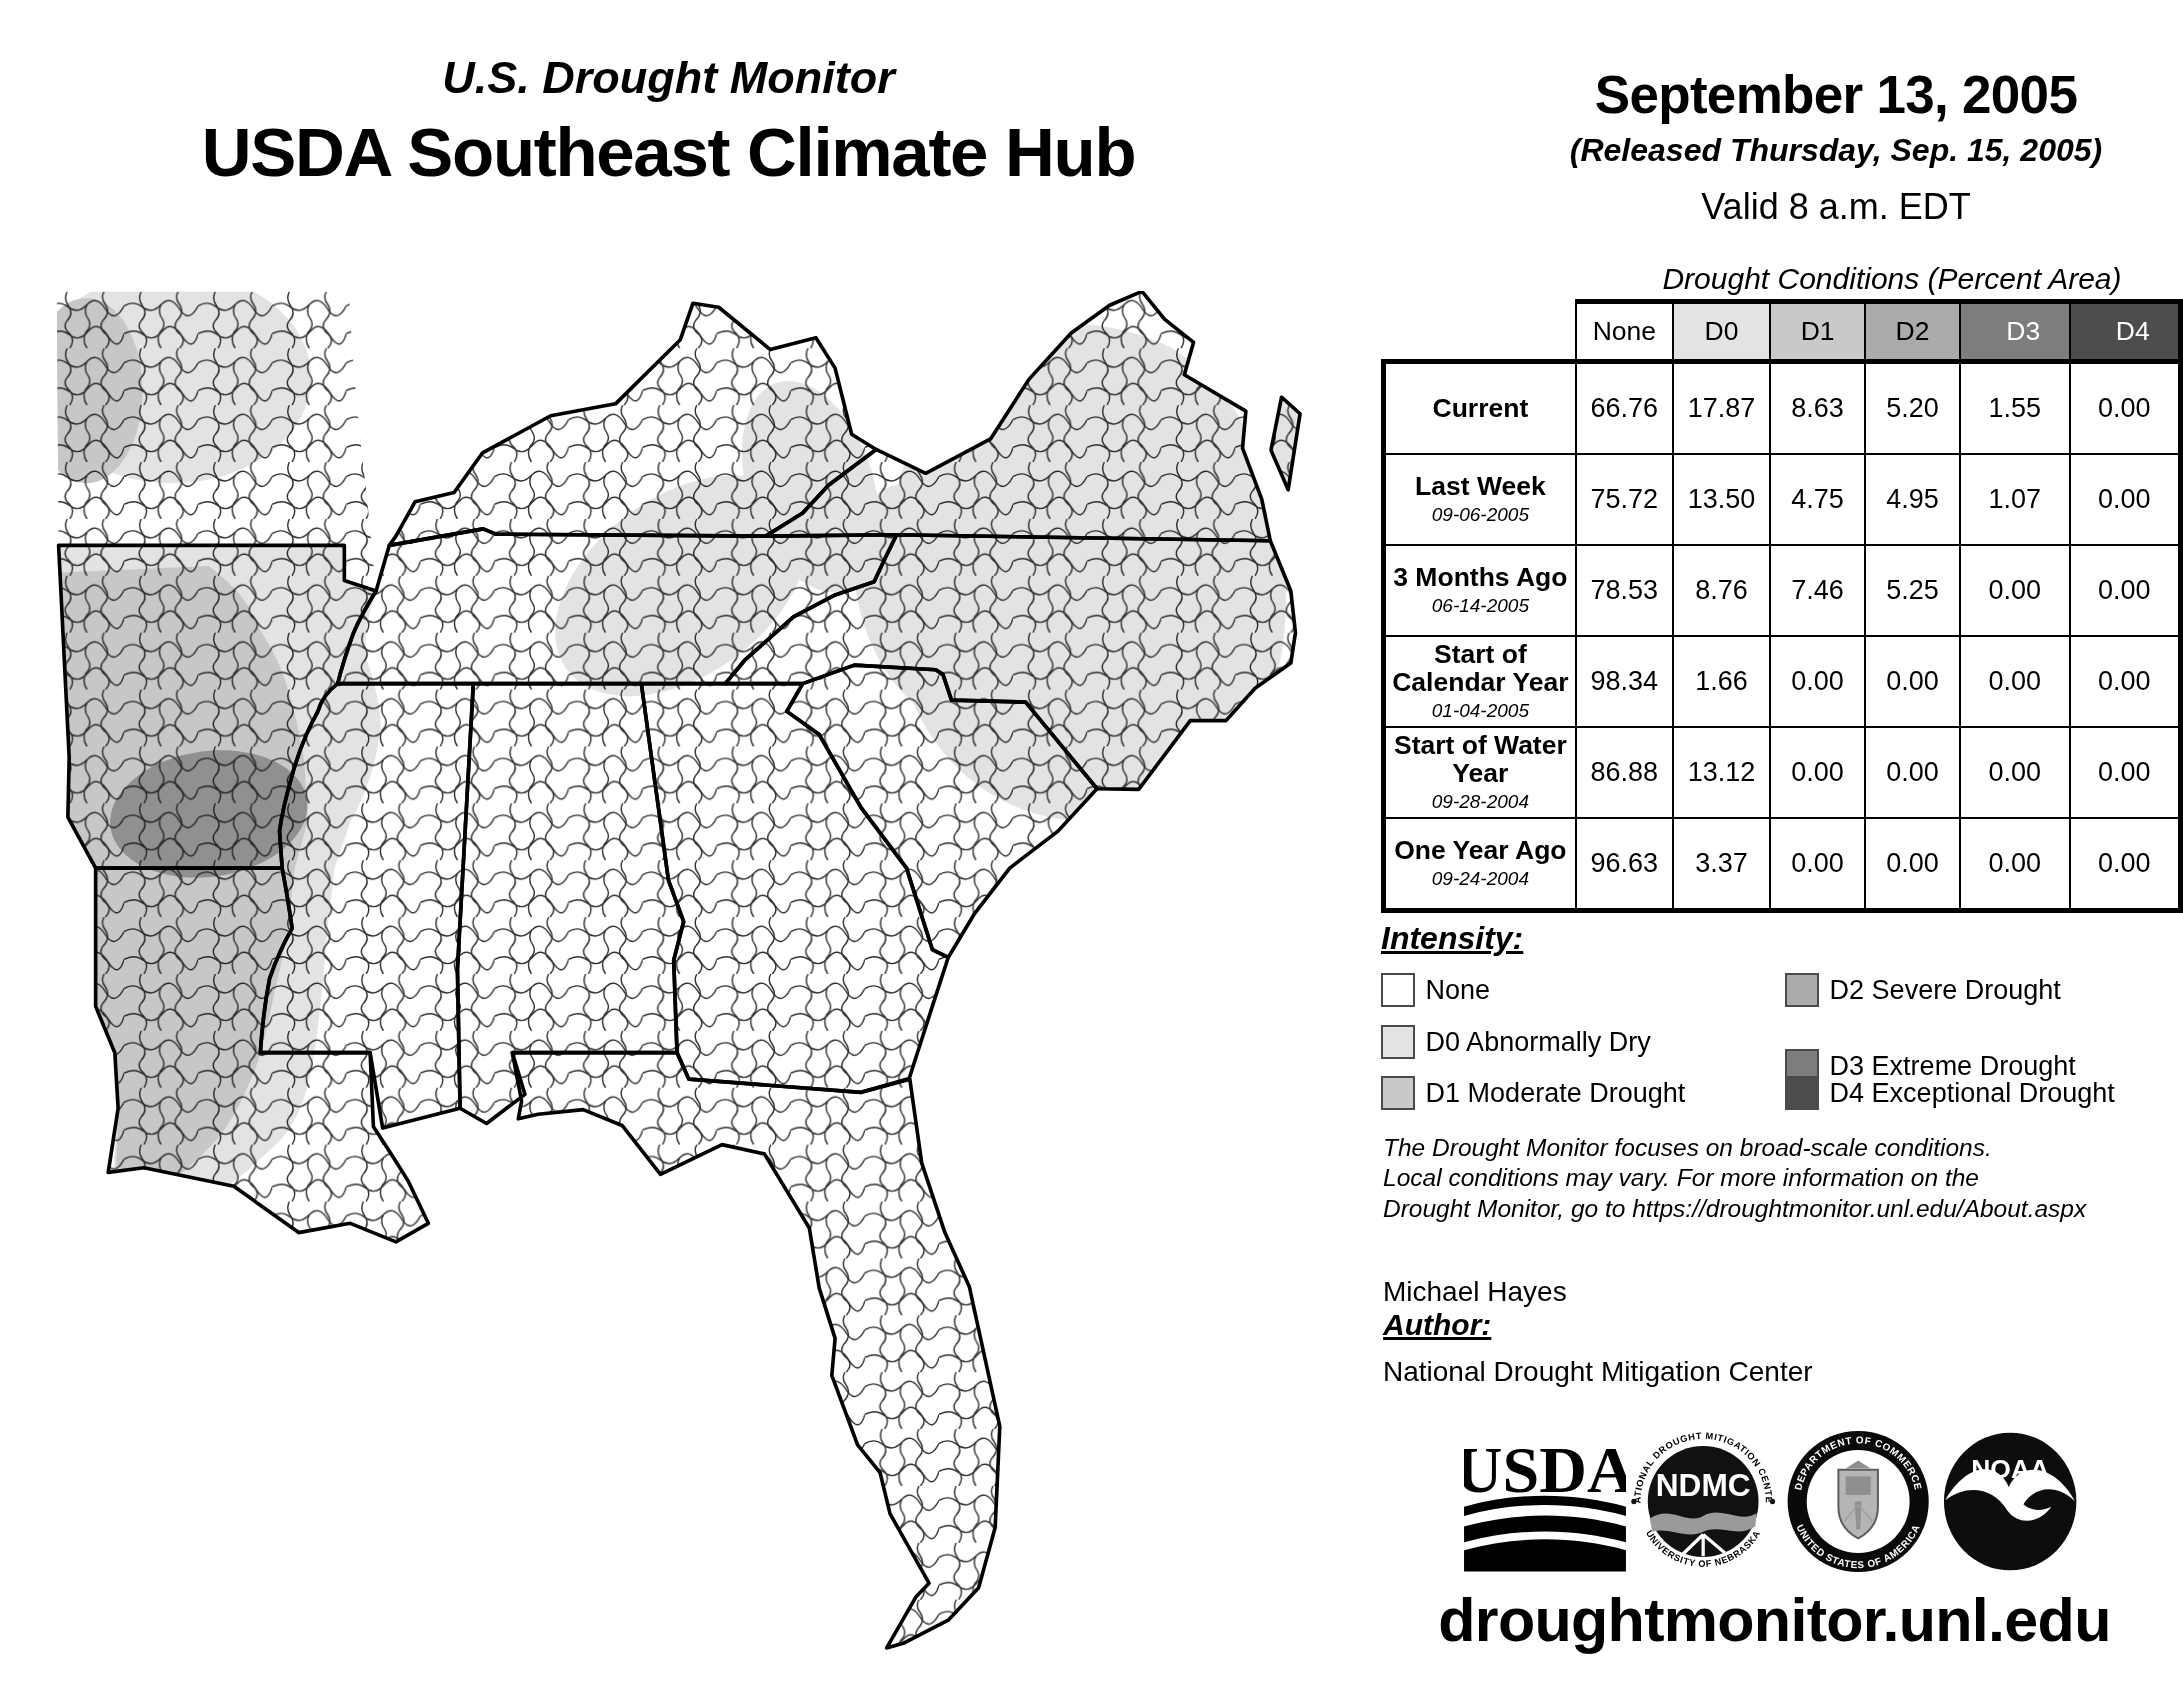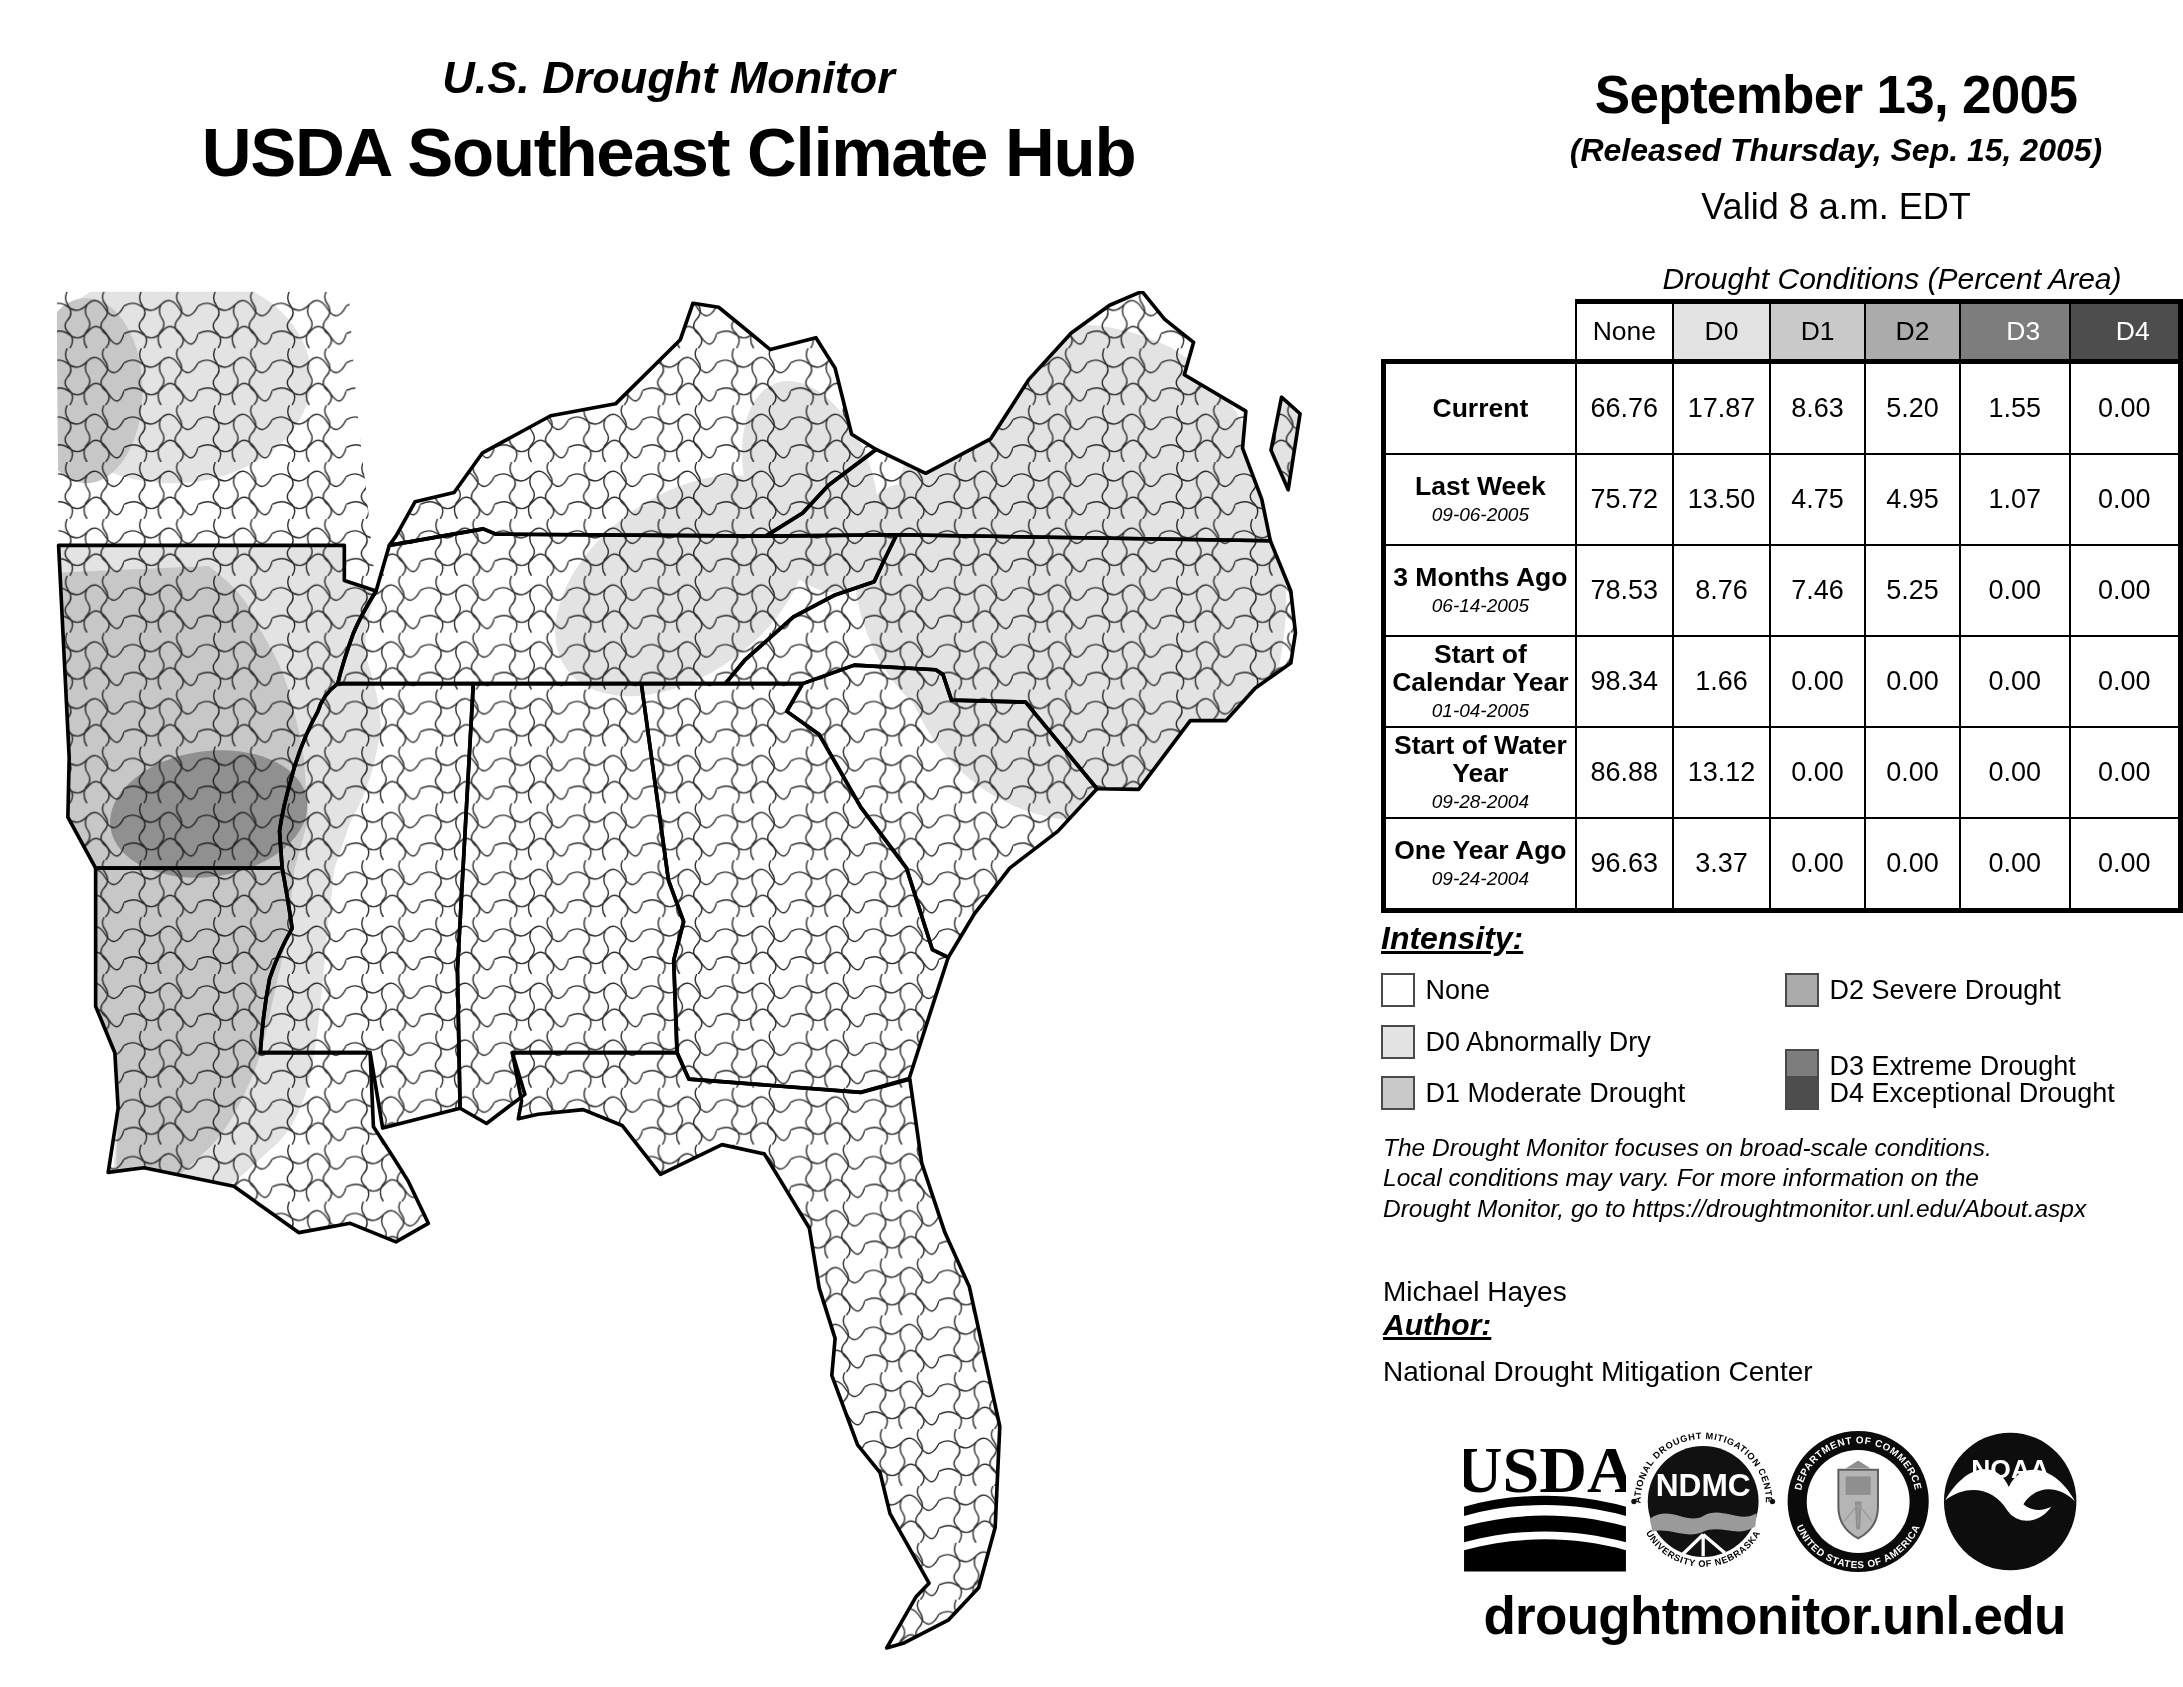--- a/index.html
+++ b/index.html
@@ -38,21 +38,21 @@
   .lg-swatch{width:30px;height:30px;border:2.6px solid #4a4a4a;margin-right:10.6px;flex:0 0 auto;}
   .lg-label{font-size:27px;white-space:nowrap;}
   
   #disclaimer{left:1383px;top:1133px;width:801px;font-size:24.5px;font-style:italic;line-height:1.24;}
   #author{left:1383px;top:1257px;width:801px;}
   #author-heading{font-size:30px;font-weight:bold;font-style:italic;text-decoration:underline;}
   #author-name{font-size:28px;margin-top:18.5px;}
   #author-org{font-size:28px;margin-top:14.6px;}
   
   #logos{left:1381px;top:1422px;width:787px;display:flex;justify-content:center;align-items:center;}
-  #footer-url{left:1381px;top:1585px;width:787px;text-align:center;font-size:53px;font-weight:bold;letter-spacing:-0.7px;}
+  #footer-url{left:1381px;top:1585px;width:787px;text-align:center;font-size:61px;font-weight:bold;letter-spacing:-0.7px;}
   
   #map-wrap{left:50px;top:291px;width:1260px;height:1360px;}
 </style>
 </head>
 <body>
 <div id="canvas">
 
   <div class="abs" id="map-wrap">
     <svg width="1260" height="1360" viewBox="0 0 1905 2055">
       <defs>

